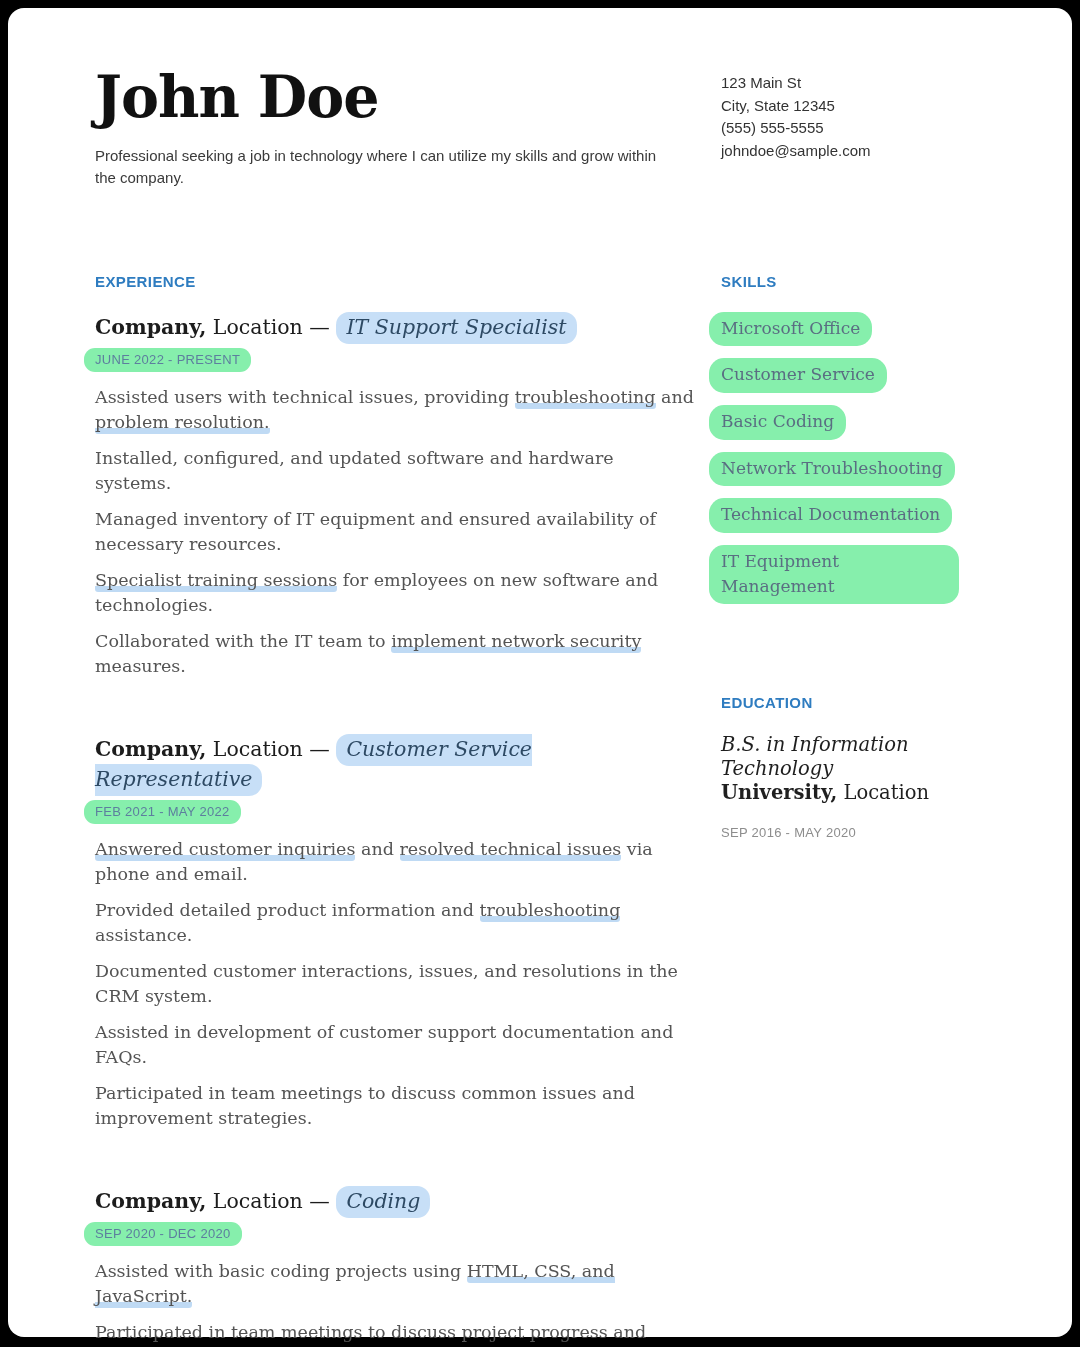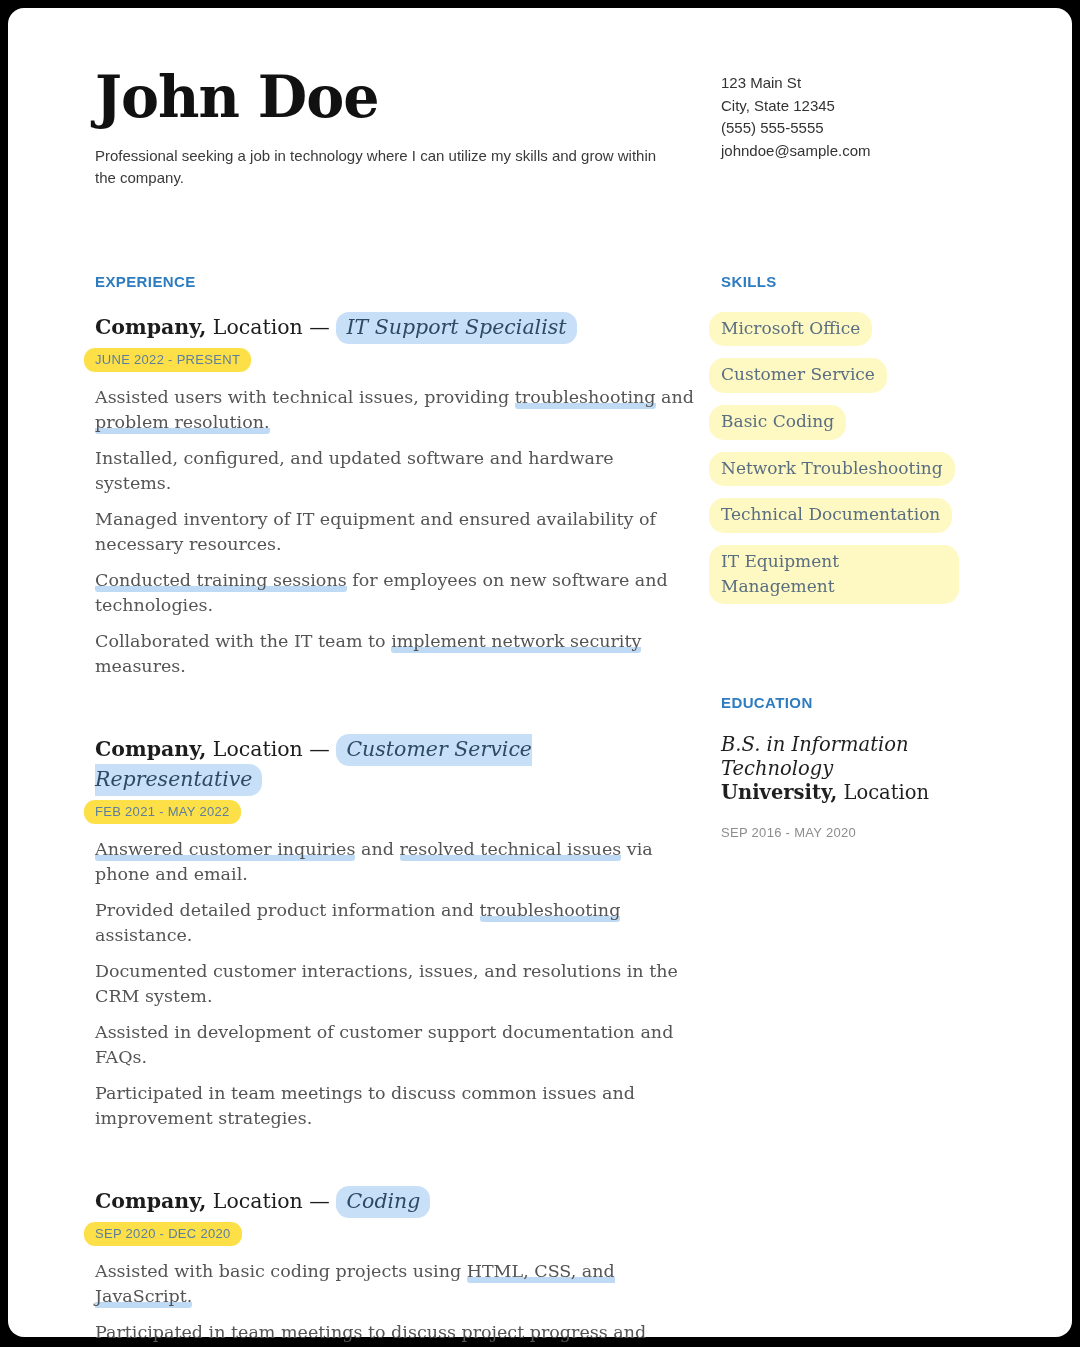--- a/index.html
+++ b/index.html
@@ -69,21 +69,21 @@
   .job h3 .co { font-weight: 700; }
   .role {
     background: #c7dff7;
     color: #2d4963;
     font-style: italic;
     padding: 3px 10px 5px;
     border-radius: 13px;
   }
   .date-pill {
     display: inline-block;
-    background: #fde047;
+    background: #86efac;
     color: #5d7e9e;
     font-family: "Liberation Sans", sans-serif;
     font-size: 13px;
     line-height: 1;
     letter-spacing: .3px;
     padding: 5px 11px 6px;
     border-radius: 11px;
     margin: 5px 0 2px -11px;
   }
   .bullets p {
@@ -98,21 +98,21 @@
     background-size: 100% 6px;
     background-position: 0 100%;
     background-repeat: no-repeat;
     border-radius: 3px;
     padding-bottom: 2px;
   }
   
   .skill {
     display: block;
     width: fit-content;
-    background: #fef9c3;
+    background: #86efac;
     color: #5a6e82;
     font-family: "DejaVu Serif", serif;
     font-size: 17px;
     line-height: 1.45;
     padding: 4px 12px 6px;
     border-radius: 15px;
     margin: 12px 0 8px -12px;
     max-width: 250px;
   }
   .edu-h { margin-top: 90px; }
@@ -159,21 +159,21 @@
     <main>
       <h2>EXPERIENCE</h2>
       <div id="jobs">
   <div class="job">
     <h3><span class="co">Company,</span> <span class="loc">Location</span> <span class="dash">—</span> <span class="role">IT Support Specialist</span></h3>
     <span class="date-pill">JUNE 2022 - PRESENT</span>
     <div class="bullets">
               <p><span>Assisted users with technical issues, providing </span><span class="hl">troubleshooting</span><span> and </span><span class="hl">problem resolution.</span></p>
               <p><span>Installed, configured, and updated software and hardware systems.</span></p>
               <p><span>Managed inventory of IT equipment and ensured availability of necessary resources.</span></p>
-              <p><span class="hl">Conducted training sessions</span><span> for employees on new software and technologies.</span></p>
+              <p><span class="hl">Specialist training sessions</span><span> for employees on new software and technologies.</span></p>
               <p><span>Collaborated with the IT team to </span><span class="hl">implement network security</span><span> measures.</span></p>
             </div>
   </div>
 
   <div class="job">
     <h3><span class="co">Company,</span> <span class="loc">Location</span> <span class="dash">—</span> <span class="role">Customer Service Representative</span></h3>
     <span class="date-pill">FEB 2021 - MAY 2022</span>
     <div class="bullets">
               <p><span class="hl">Answered customer inquiries</span><span> and </span><span class="hl">resolved technical issues</span><span> via phone and email.</span></p>
               <p><span>Provided detailed product information and </span><span class="hl">troubleshooting</span><span> assistance.</span></p>

